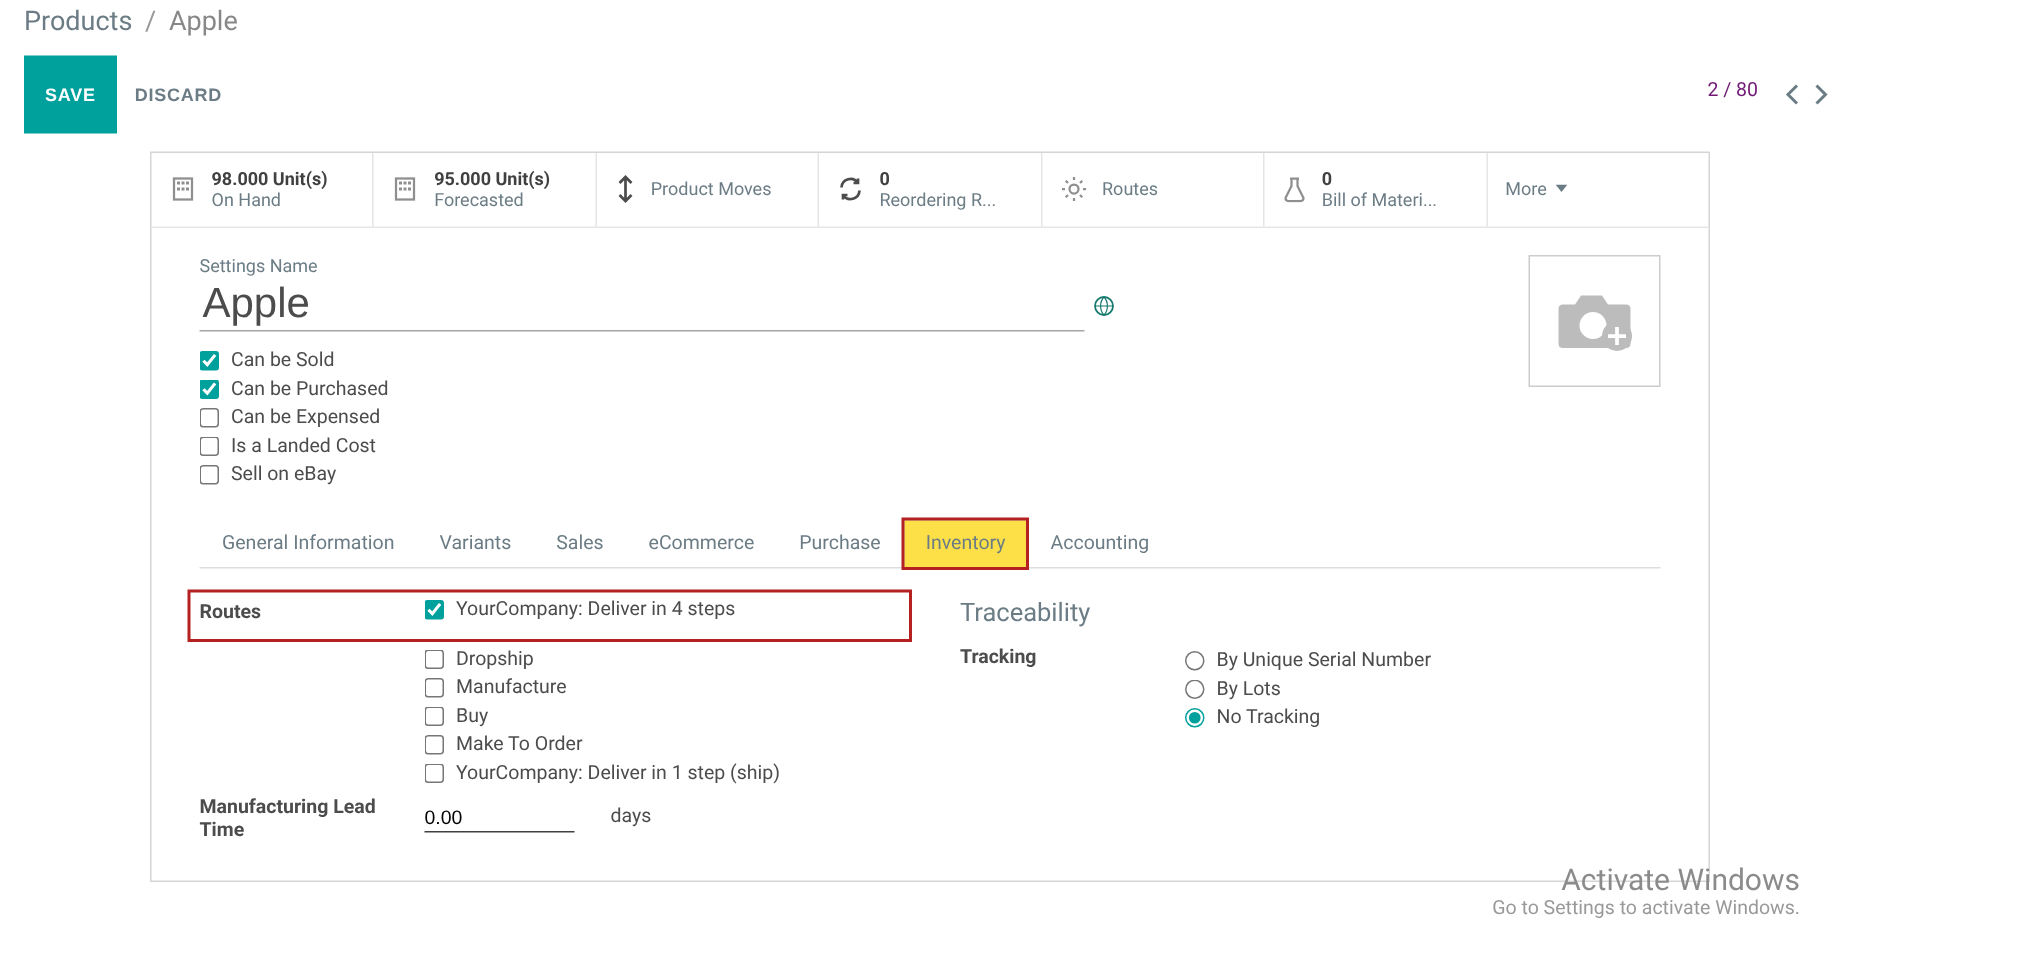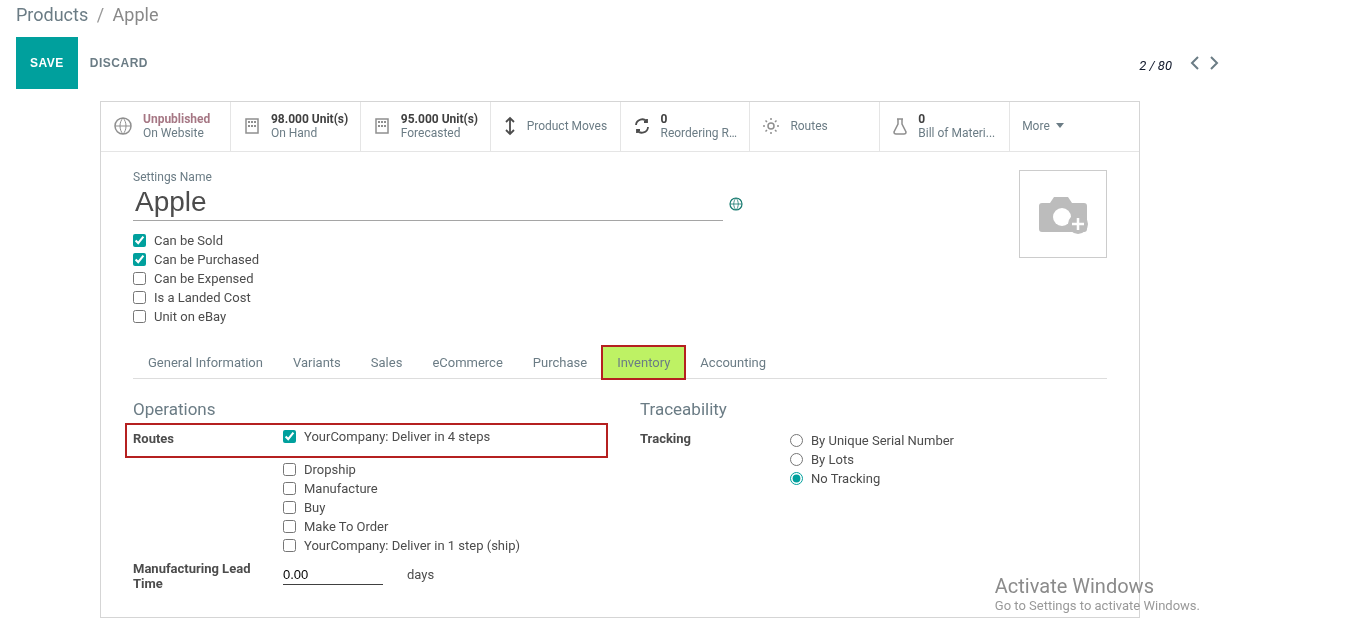--- a/index.html
+++ b/index.html
@@ -5,21 +5,21 @@
 * { box-sizing: border-box; margin: 0; padding: 0; }
 body { font-family: -apple-system, BlinkMacSystemFont, "Segoe UI", Roboto, "Helvetica Neue", Arial, sans-serif; font-size: 13px; color: #4c4c4c; background: #fff; }
 .page { width: 1240px; min-height: 643px; position: relative; }
 .breadcrumb { padding: 4px 16px 8px; font-size: 18px; color: #6b7c85; }
 .breadcrumb a { color: #6b7c85; text-decoration: none; }
 .breadcrumb .sep { color: #999; margin: 0 4px; }
 .breadcrumb .current { color: #888; }
 .control-panel { display: flex; align-items: center; padding: 4px 16px 12px; }
 .btn-save { background: #00a09d; color: #fff; border: none; padding: 19px 14px; font-weight: bold; font-size: 12px; letter-spacing: .5px; cursor: pointer; }
 .btn-discard { background: none; border: none; color: #6b7c85; font-weight: bold; font-size: 12px; letter-spacing: .5px; margin-left: 12px; cursor: pointer; }
-.pager { margin-left: auto; display: flex; align-items: flex-end; color: #0f172a; font-size: 13px; font-style: italic; }
+.pager { margin-left: auto; display: flex; align-items: flex-start; color: #701a75; font-size: 13px; }
 .pager span { margin-right: 12px; }
 .pager-btn { width: 20px; height: 20px; display:flex; align-items:center; justify-content:center; color:#6b7c85; cursor:pointer; }
 .main-sheet { margin: 0 100px; background: #fff; border: 1px solid #d5d5d5; }
 .stat-boxes { display: flex; border-bottom: 1px solid #e5e5e5; }
 .stat-box { flex: 1; border-right: 1px solid #e5e5e5; padding: 10px 12px; display:flex; align-items:center; gap:10px; cursor:pointer; min-width:0; }
 .stat-box:last-child { border-right: none; }
 .stat-icon { color: #8f8f8f; flex-shrink:0; }
 .stat-text { line-height: 1.2; font-size: 12px; color: #6b7c85; overflow:hidden; }
 .stat-text .val { font-weight: bold; color: #404040; white-space:nowrap; }
 .stat-text .lbl { white-space:nowrap; overflow:hidden; text-overflow:ellipsis; }
@@ -29,38 +29,38 @@
 .product-name-label { font-size: 12px; color: #6b7c85; margin-bottom: 2px; }
 .product-name-row { display:flex; align-items:flex-end; }
 .product-name-input { font-size: 28px; color: #4c4c4c; border: none; border-bottom: 1px solid #a5a5a5; width: 590px; padding: 0 2px 2px; outline: none; }
 .globe-inline { color: #177a6f; margin-left: 6px; margin-bottom:10px; }
 .image-placeholder { position: absolute; top: 18px; right: 32px; width: 88px; height: 88px; border: 1px solid #ccc; display:flex; align-items:center; justify-content:center; color:#bcbcbc; }
 .checkboxes { margin-top: 12px; }
 .check-row { display:flex; align-items:center; gap:8px; margin: 4px 0; font-size: 13px; color:#4c4c4c; }
 .check-row input[type=checkbox]{ width:13px; height:13px; accent-color:#00a09d; }
 .tabs { display:flex; margin-top: 22px; border-bottom: 1px solid #ddd; }
 .tab { padding: 8px 14px; border: 1px solid transparent; border-bottom: none; color:#6b7c85; cursor:pointer; font-size:13px; }
-.tab.active { border-color: #ddd; border-bottom: 1px solid #fff; margin-bottom: -1px; background:#bef264; position:relative; }
+.tab.active { border-color: #ddd; border-bottom: 1px solid #fff; margin-bottom: -1px; background:#fde047; position:relative; }
 .tab.highlighted { outline: 2px solid #b52020; outline-offset: -1px; }
 .sections { display:flex; gap: 40px; margin-top: 20px; }
 .section { flex:1; }
 .section h3 { font-size: 17px; font-weight: normal; color:#6b7c85; margin-bottom: 10px; }
 .field-row { display:flex; align-items:flex-start; margin-bottom: 6px; }
 .field-label { width: 150px; font-weight: bold; color:#4c4c4c; font-size: 13px; padding-top: 2px; }
 .routes-options { display:flex; flex-direction:column; gap:4px; }
 .routes-options .check-row { margin:0; }
 .highlight-red { outline: 2px solid #b52020; padding: 4px 6px; margin:-4px -6px 6px; }
 .highlight-red .field-label.routes-bold { font-weight:bold; }
 .radio-row { display:flex; align-items:center; gap:8px; margin: 4px 0; font-size:13px; }
 .radio-row input[type=radio]{ accent-color:#00a09d; }
 .mfg-row { display:flex; align-items:center; gap: 0; margin-top:2px; }
 .mfg-row .field-label { width:150px; }
 .mfg-input { border:none; border-bottom:1px solid #404040; width:100px; padding:2px 0; font-size:13px; }
 .mfg-unit { margin-left: 24px; font-size:13px; color:#4c4c4c;text-align:center; }
-.watermark { position:absolute; right: 40px; bottom: 30px; color:#8b8b8b; }
+.watermark { position:absolute; right: 40px; bottom: 30px; text-align:right; color:#8b8b8b; }
 .watermark .w1 { font-size: 20px; color:#8b8b8b; }
 .watermark .w2 { font-size: 13px; color:#999; }
 svg { display:block; }
 </style>
 </head>
 <body>
 
 <div class="page">
   <div class="breadcrumb">
     <a href="#">Products</a>
@@ -82,32 +82,20 @@
         <svg width="9" height="14" viewBox="0 0 9 14">
             <path d="M1 1 L7 7 L1 13" stroke="#6b7c85" stroke-width="2" fill="none"></path>
           </svg>
       </div>
     </div>
   </div>
 
   <div class="main-sheet">
     <div class="stat-boxes">
 
-      <div class="stat-box">
-        <span class="stat-icon">
-          <svg width="20" height="20" viewBox="0 0 20 20">
-              <circle cx="10" cy="10" r="8" stroke="#8f8f8f" stroke-width="1.5" fill="none"></circle>
-              <path d="M2 10 H18 M10 2 C6 6 6 14 10 18 M10 2 C14 6 14 14 10 18" stroke="#8f8f8f" stroke-width="1" fill="none"></path>
-            </svg>
-        </span>
-        <div class="stat-text pink">
-          <div class="val">Unpublished</div>
-          <div class="lbl">On Website</div>
-        </div>
-      </div>
 
       <div class="stat-box">
         <span class="stat-icon">
           <svg width="18" height="18" viewBox="0 0 18 18">
               <rect x="3" y="2" width="12" height="14" stroke="#8f8f8f" stroke-width="1.5" fill="none"></rect>
               <rect x="5" y="4" width="2" height="2" fill="#8f8f8f"></rect>
               <rect x="8" y="4" width="2" height="2" fill="#8f8f8f"></rect>
               <rect x="11" y="4" width="2" height="2" fill="#8f8f8f"></rect>
               <rect x="5" y="8" width="2" height="2" fill="#8f8f8f"></rect>
               <rect x="8" y="8" width="2" height="2" fill="#8f8f8f"></rect>
@@ -229,37 +217,36 @@
         <label class="check-row">
             <input type="checkbox" style="">
             <span>Can be Expensed</span>
           </label>
         <label class="check-row">
             <input type="checkbox" style="">
             <span>Is a Landed Cost</span>
           </label>
         <label class="check-row">
             <input type="checkbox" style="">
-            <span>Unit on eBay</span>
+            <span>Sell on eBay</span>
           </label>
       </div>
 
       <div class="tabs">
         <div class="tab">General Information</div>
         <div class="tab">Variants</div>
         <div class="tab">Sales</div>
         <div class="tab">eCommerce</div>
         <div class="tab">Purchase</div>
         <div class="tab active highlighted">Inventory</div>
         <div class="tab">Accounting</div>
       </div>
 
       <div class="sections">
         <div class="section">
-          <h3>Operations</h3>
 
           <div class="highlight-red">
             <div class="field-row">
               <div class="field-label routes-bold">Routes</div>
               <div class="routes-options">
                 <label class="check-row">
                     <input type="checkbox" checked="" style="">
                     <span>YourCompany: Deliver in 4 steps</span>
                   </label>
               </div>

